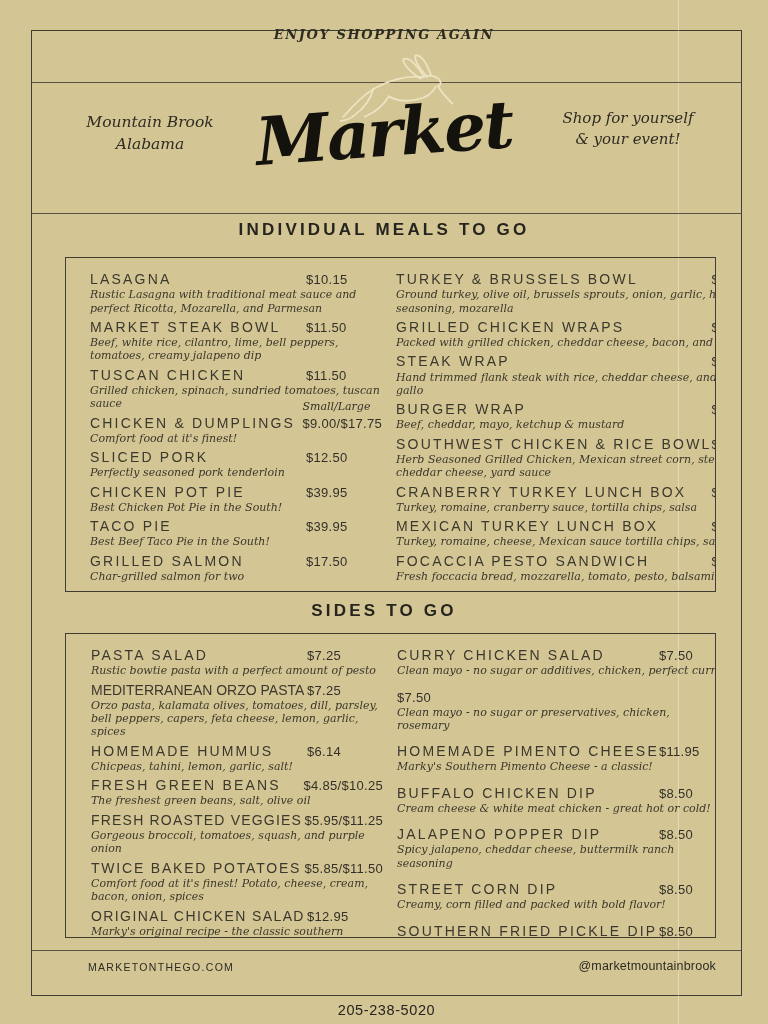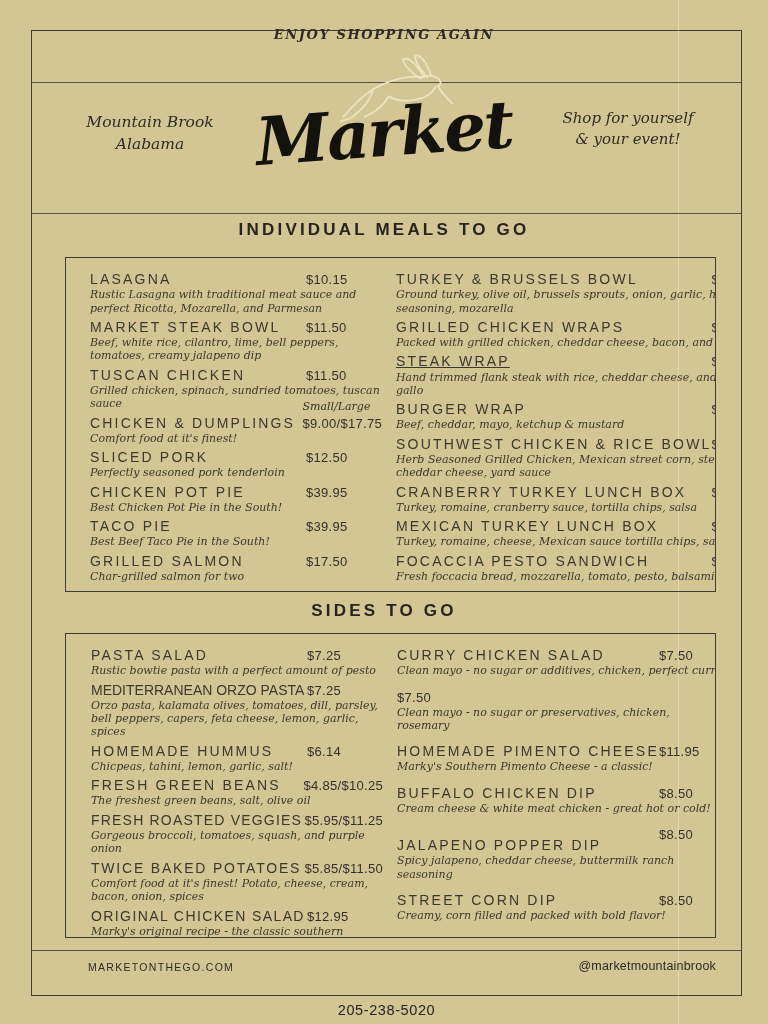--- a/index.html
+++ b/index.html
@@ -224,21 +224,21 @@
       <div class="mi-price-cell">
 
         <div class="mi-price">$4.95</div>
       </div>
     </div>
     <div class="mi-desc">Packed with grilled chicken, cheddar cheese, bacon, and ranch</div>
   </div>
 
   <div class="menu-item">
     <div class="mi-row">
-      <div class="mi-name" style="letter-spacing: 2.2px; text-decoration: underline;">STEAK WRAP</div>
+      <div class="mi-name" style="letter-spacing: 2.2px;">STEAK WRAP</div>
       <div class="mi-price-cell">
 
         <div class="mi-price">$5.25</div>
       </div>
     </div>
     <div class="mi-desc">Hand trimmed flank steak with rice, cheddar cheese, and pico de gallo</div>
   </div>
 
   <div class="menu-item">
     <div class="mi-row">
@@ -417,21 +417,21 @@
       <div class="mi-price-cell">
 
         <div class="mi-price">$8.50</div>
       </div>
     </div>
     <div class="mi-desc">Cream cheese &amp; white meat chicken - great hot or cold!</div>
   </div>
 
   <div class="menu-item">
     <div class="mi-row">
-      <div class="mi-name" style="letter-spacing: 2.2px; margin-top: 11px;">JALAPENO POPPER DIP</div>
+      <div class="mi-name" style="letter-spacing: 2.2px;">JALAPENO POPPER DIP</div>
       <div class="mi-price-cell">
 
         <div class="mi-price">$8.50</div>
       </div>
     </div>
     <div class="mi-desc">Spicy jalapeno, cheddar cheese, buttermilk ranch seasoning</div>
   </div>
 
   <div class="menu-item">
     <div class="mi-row">

